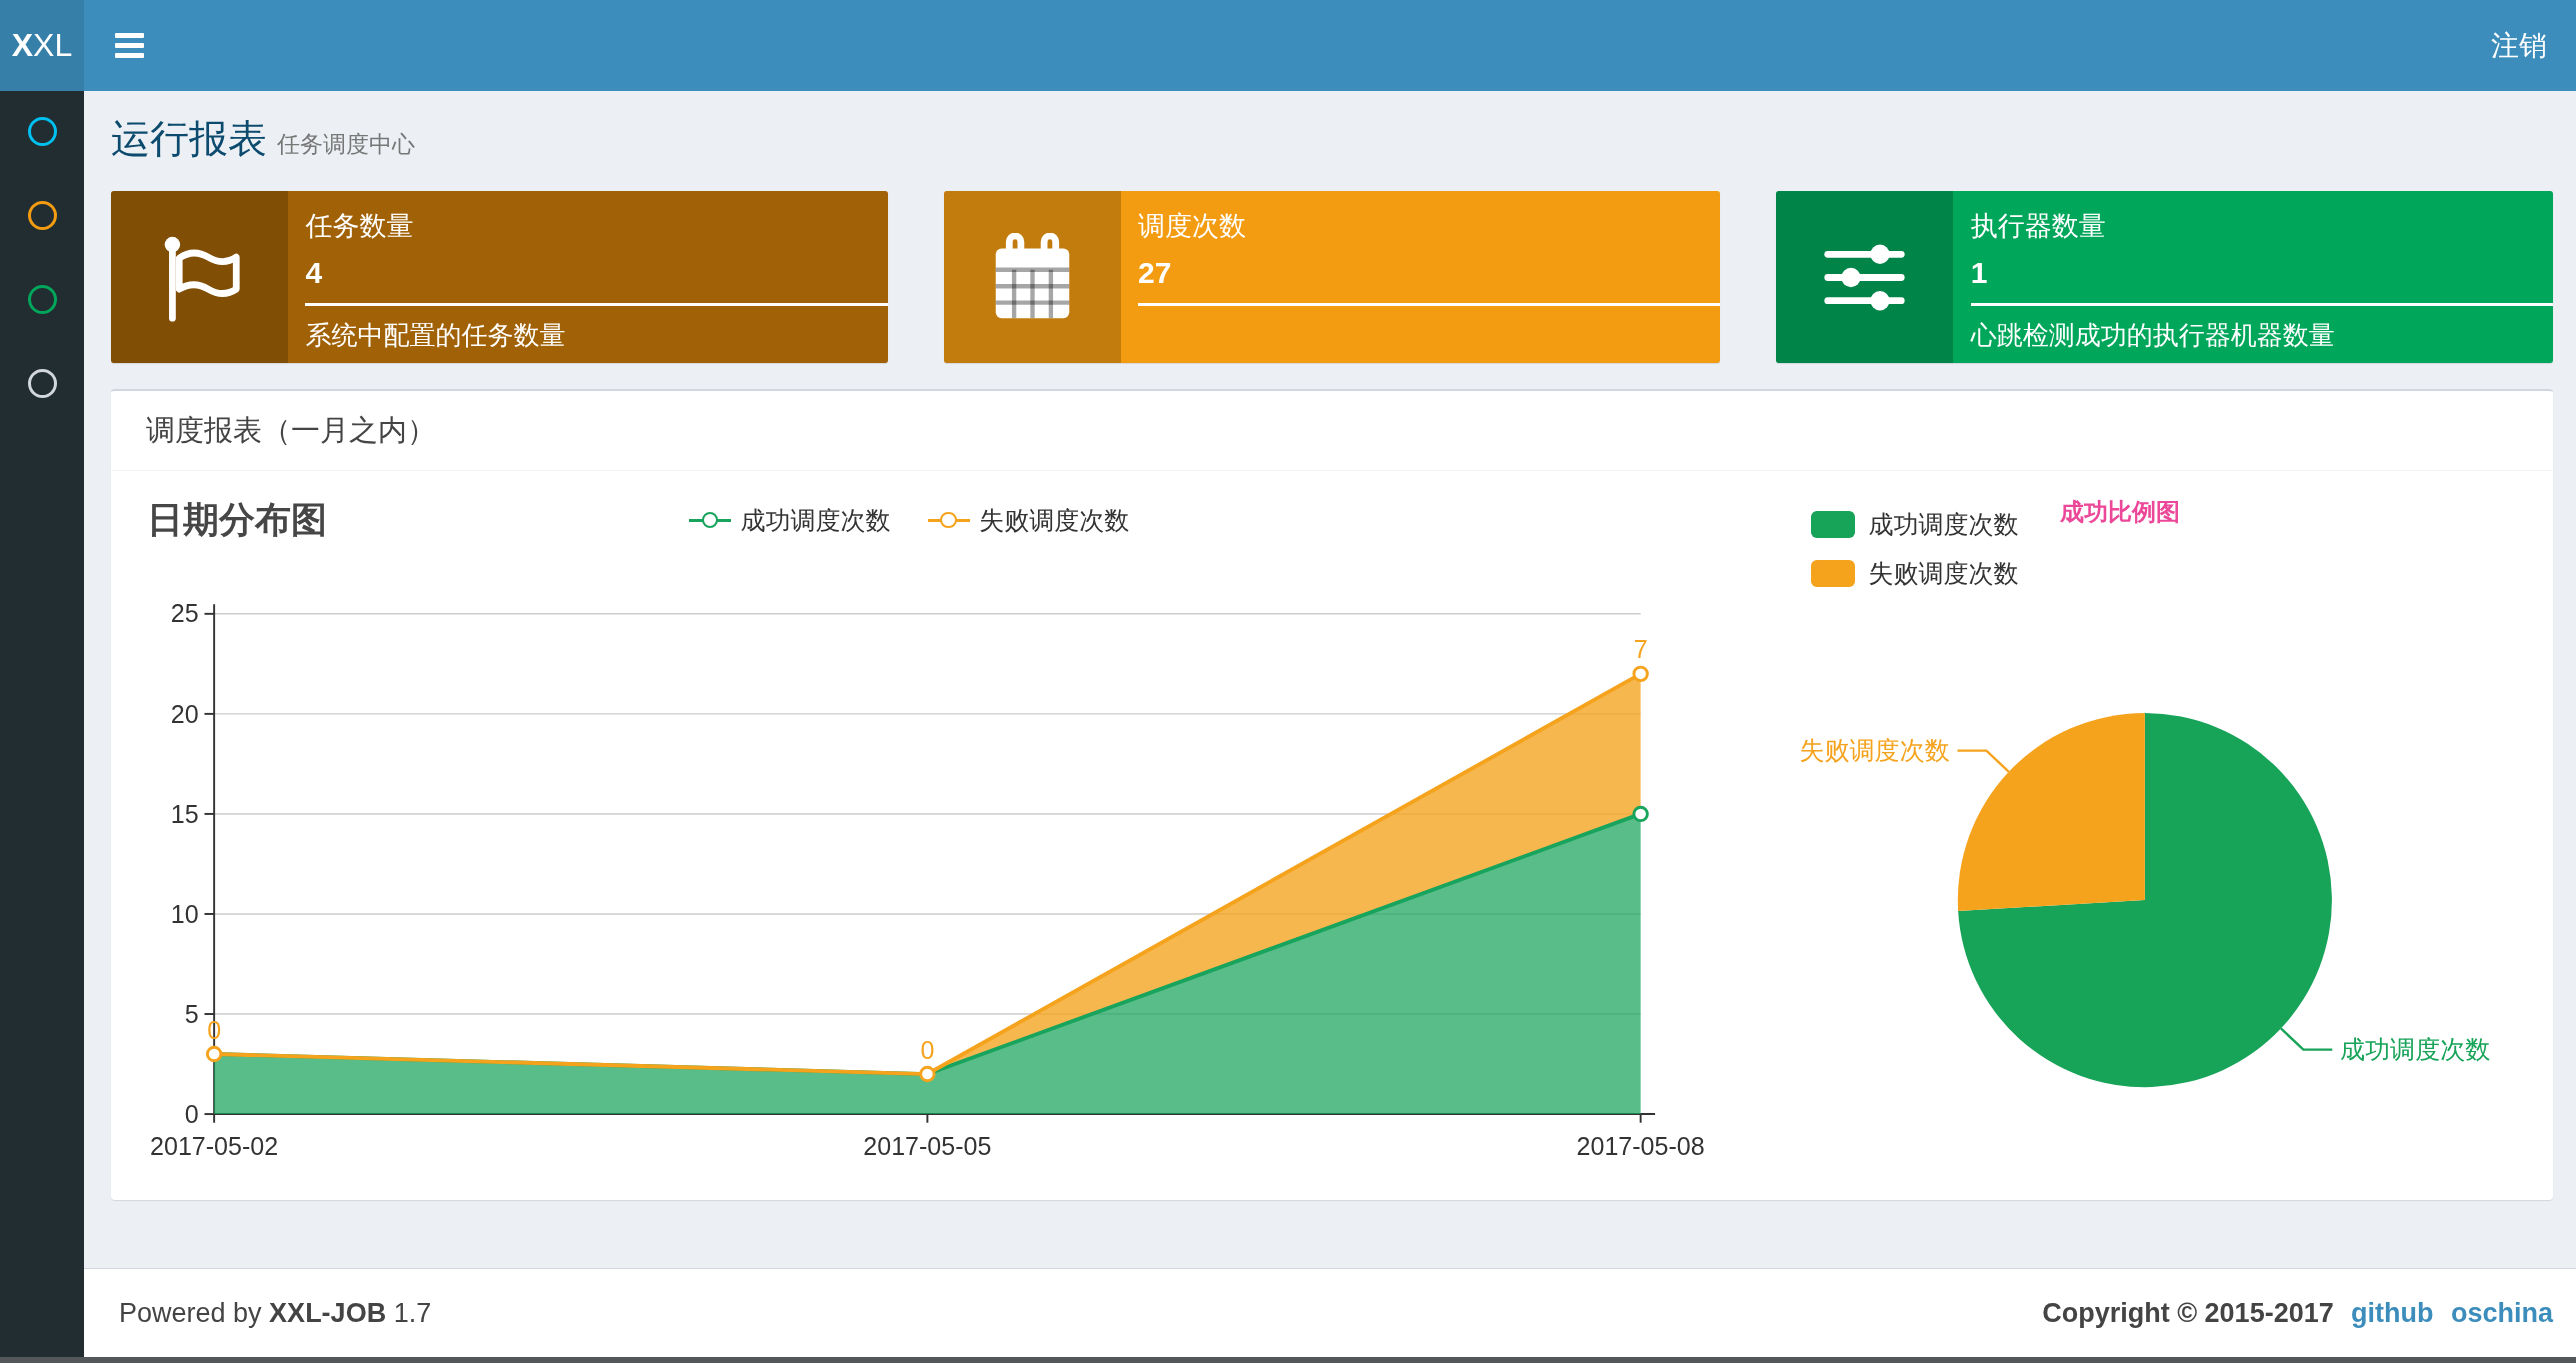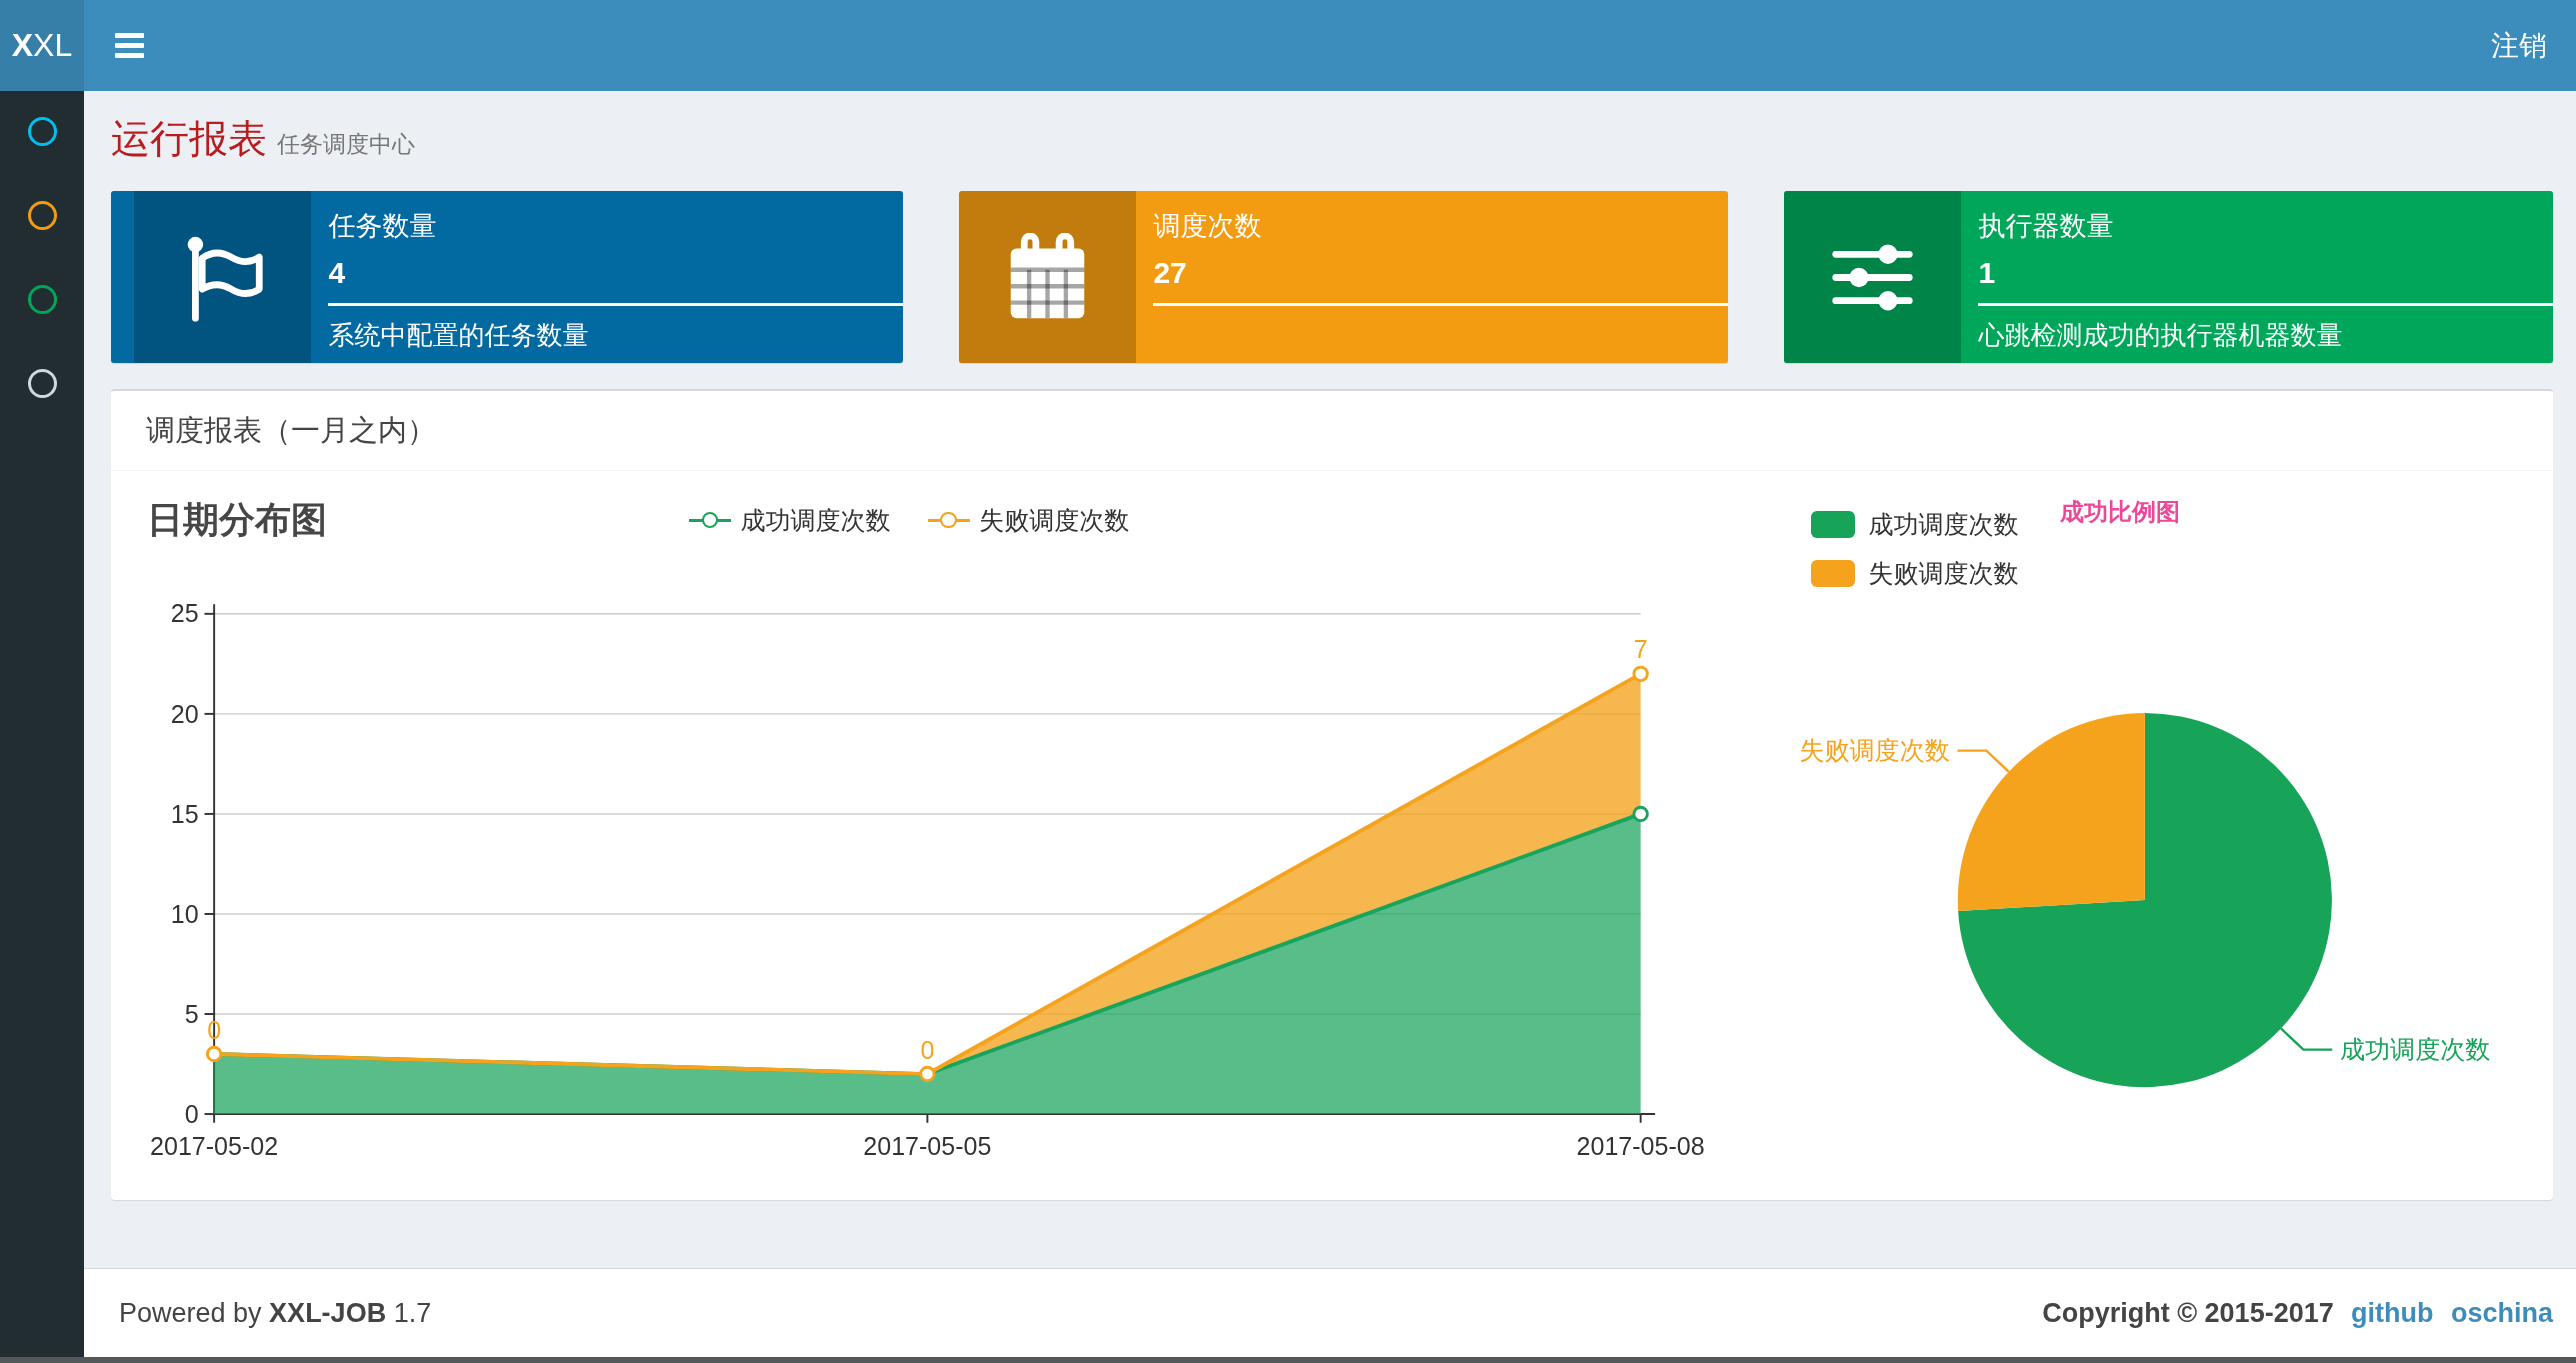--- a/index.html
+++ b/index.html
@@ -22,21 +22,21 @@
 
   
   .sidebar{position:absolute;left:0;top:91px;bottom:5.8px;width:84px;background:var(--sidebar-bg,#222d32);
            display:flex;flex-direction:column;align-items:center;padding-top:26px;gap:55px;z-index:4;}
   .side-ring{width:23px;height:23px;border:3.9px solid #fff;border-radius:50%;cursor:pointer;}
 
   
   .content{margin-left:84px;height:1267px;margin-top:91px;padding:21px 23px 0 27px;box-sizing:border-box;
            display:flex;flex-direction:column;}
   .page-header{height:64px;display:flex;align-items:baseline;}
-  .page-title{font-size:39px;color:#b91c1c;font-weight:500;}
+  .page-title{font-size:39px;color:#0c4a6e;font-weight:500;}
   .page-subtitle{font-size:23px;color:#777;margin-left:10px;font-weight:400;}
 
   
   .stat-row{display:flex;gap:56px;margin-top:15.4px;}
   .stat-box{flex:1;height:172px;border-radius:2.9px;color:#fff;display:flex;overflow:hidden;
             box-shadow:0 1px 1px rgba(0,0,0,.1);}
   .stat-icon{width:177px;background:rgba(0,0,0,0.2);display:flex;align-items:center;justify-content:center;flex:none;}
   .stat-text{flex:1;padding:16.4px 0 0 17.4px;display:flex;flex-direction:column;min-width:0;}
   .stat-label{font-size:27px;}
   .stat-value{font-size:30px;font-weight:700;margin-top:12.5px;}
@@ -102,21 +102,21 @@
 
   <main class="content">
 
     <div class="page-header">
       <span class="page-title">运行报表</span>
       <span class="page-subtitle">任务调度中心</span>
     </div>
 
     <div class="stat-row">
 
-      <div class="stat-box" style="background: #0369a1; padding-left: 23px;">
+      <div class="stat-box" style="background: #a16207;">
         <div class="stat-icon">
           <svg width="89" height="89" viewBox="0 0 92 92">
             <circle cx="18" cy="12" r="8" fill="#fff"></circle>
             <line x1="18" y1="16" x2="18" y2="88" stroke="#fff" stroke-width="7" stroke-linecap="round"></line>
             <path d="M25 26 C 35 19, 45 19, 55 25 C 65 31, 75 31, 84 25 L84 58 C 75 64, 65 64, 55 58 C 45 52, 35 52, 25 58 Z" fill="none" stroke="#fff" stroke-width="7" stroke-linejoin="round"></path>
           </svg>
         </div>
         <div class="stat-text">
           <div class="stat-label">任务数量</div>
           <div class="stat-value">4</div>

